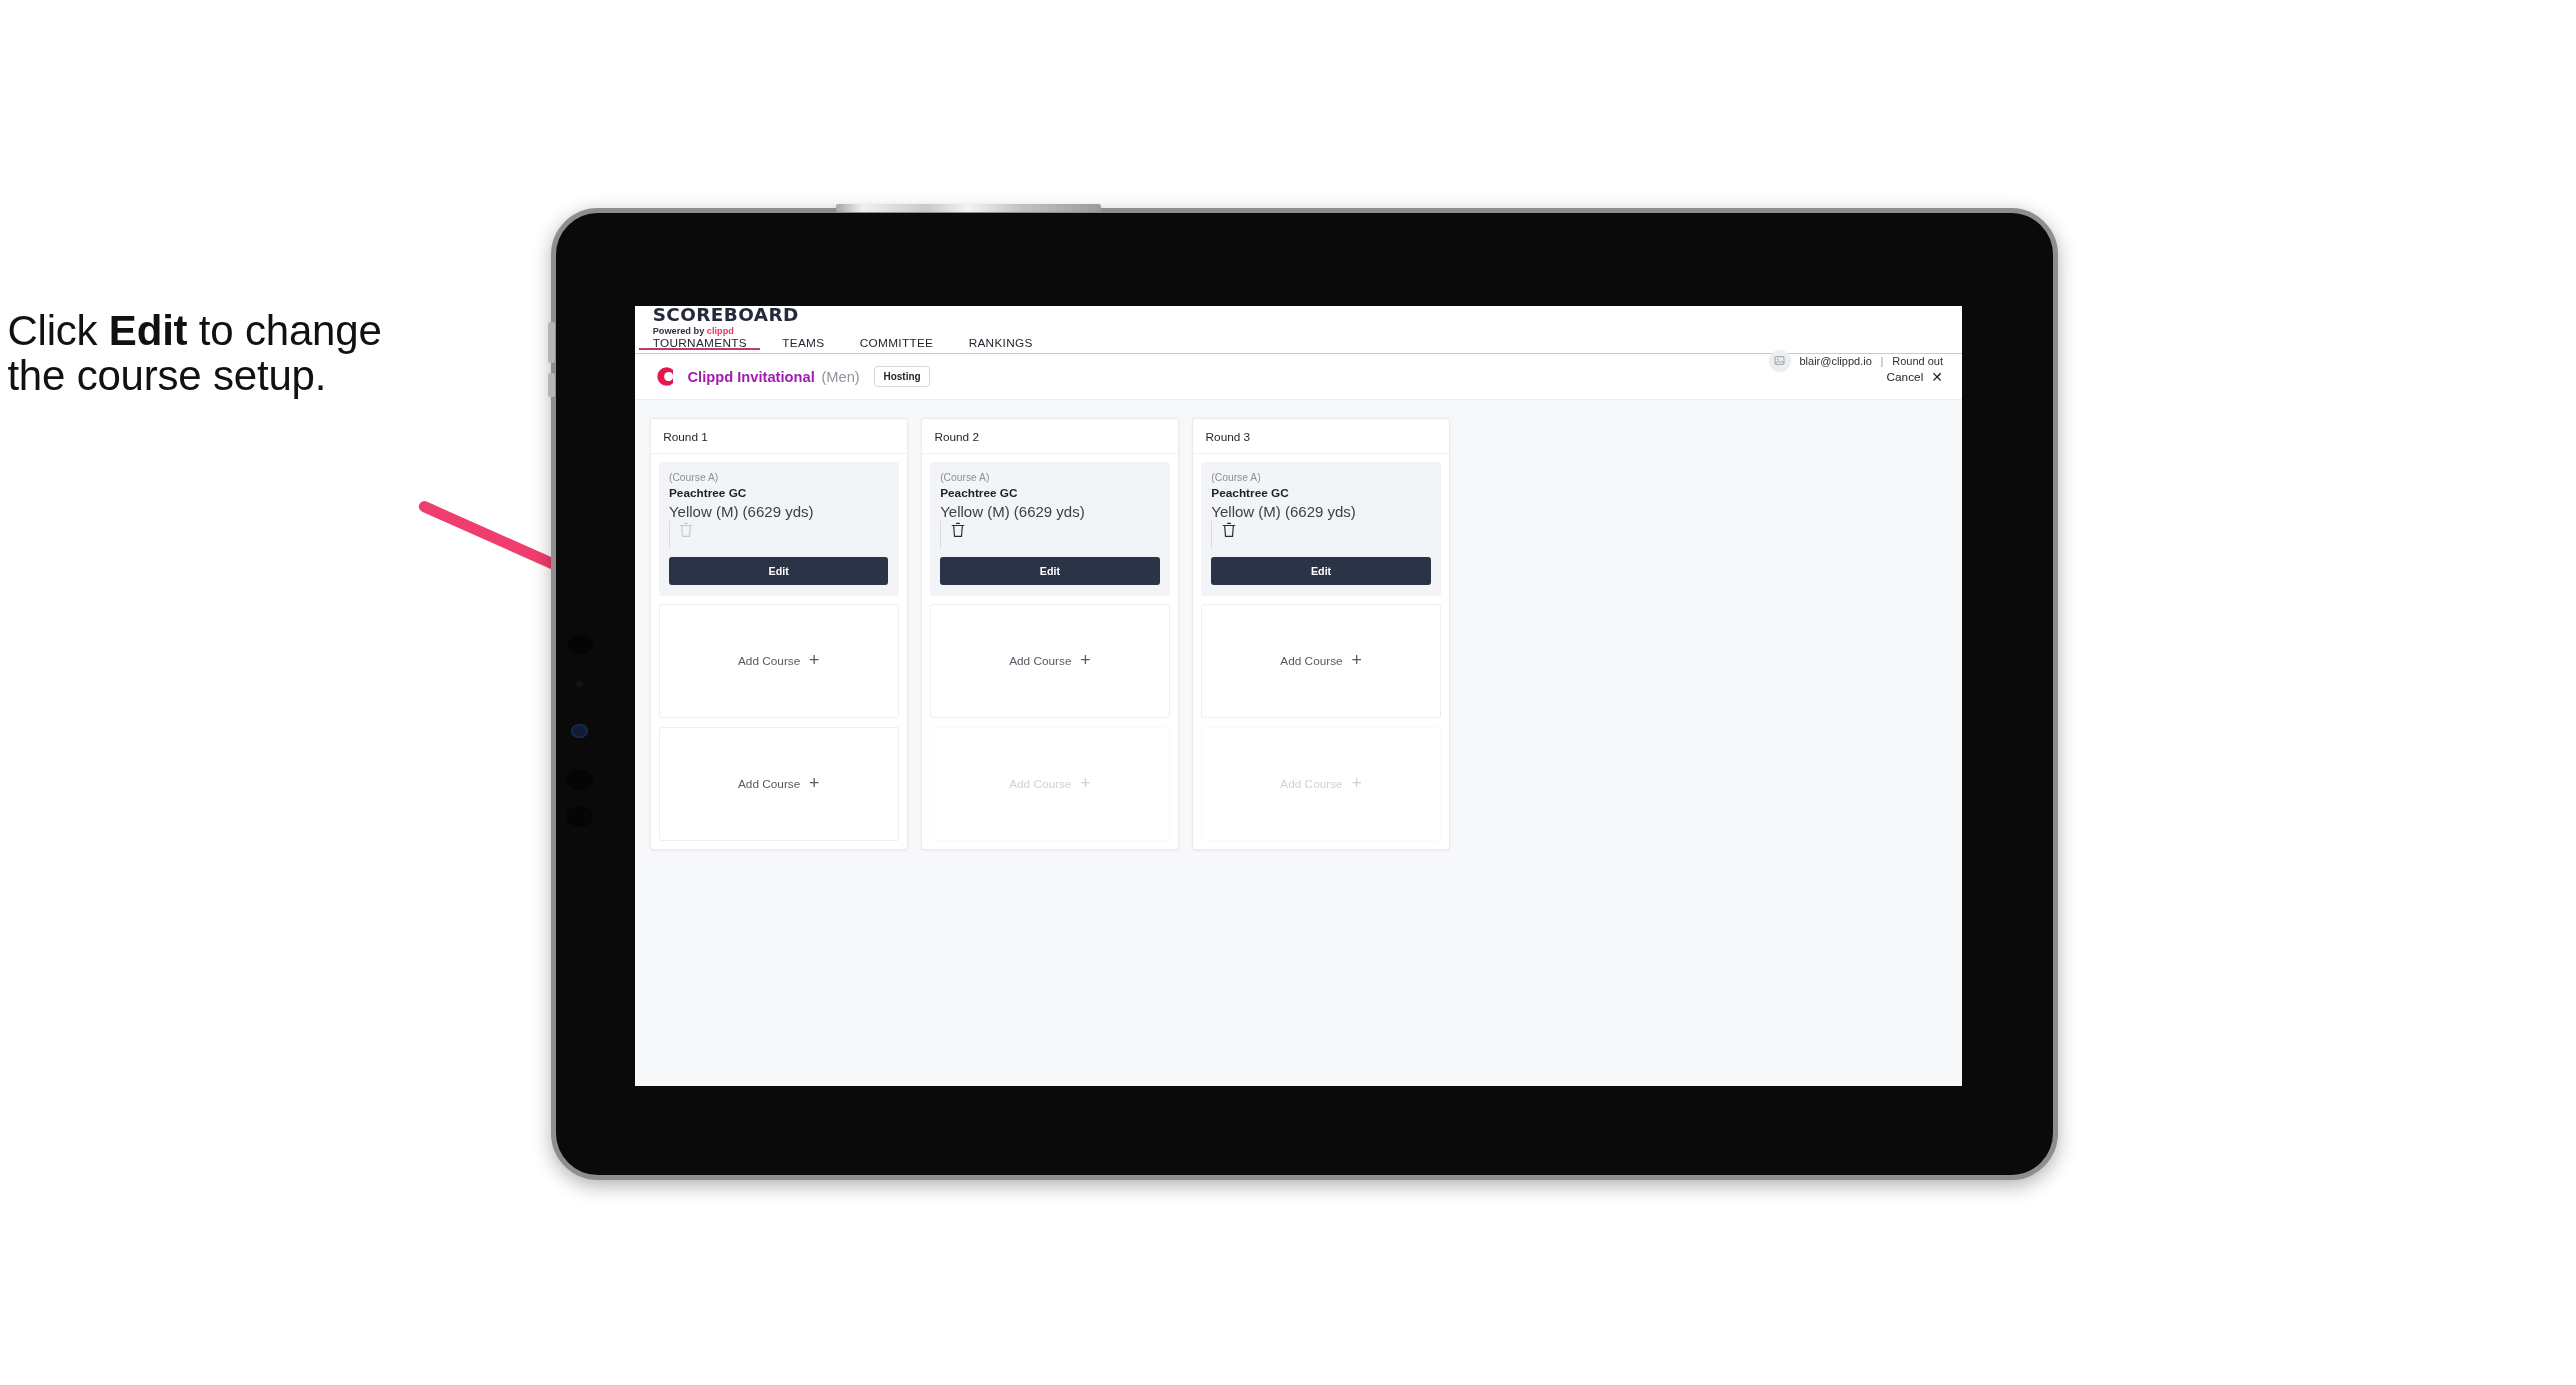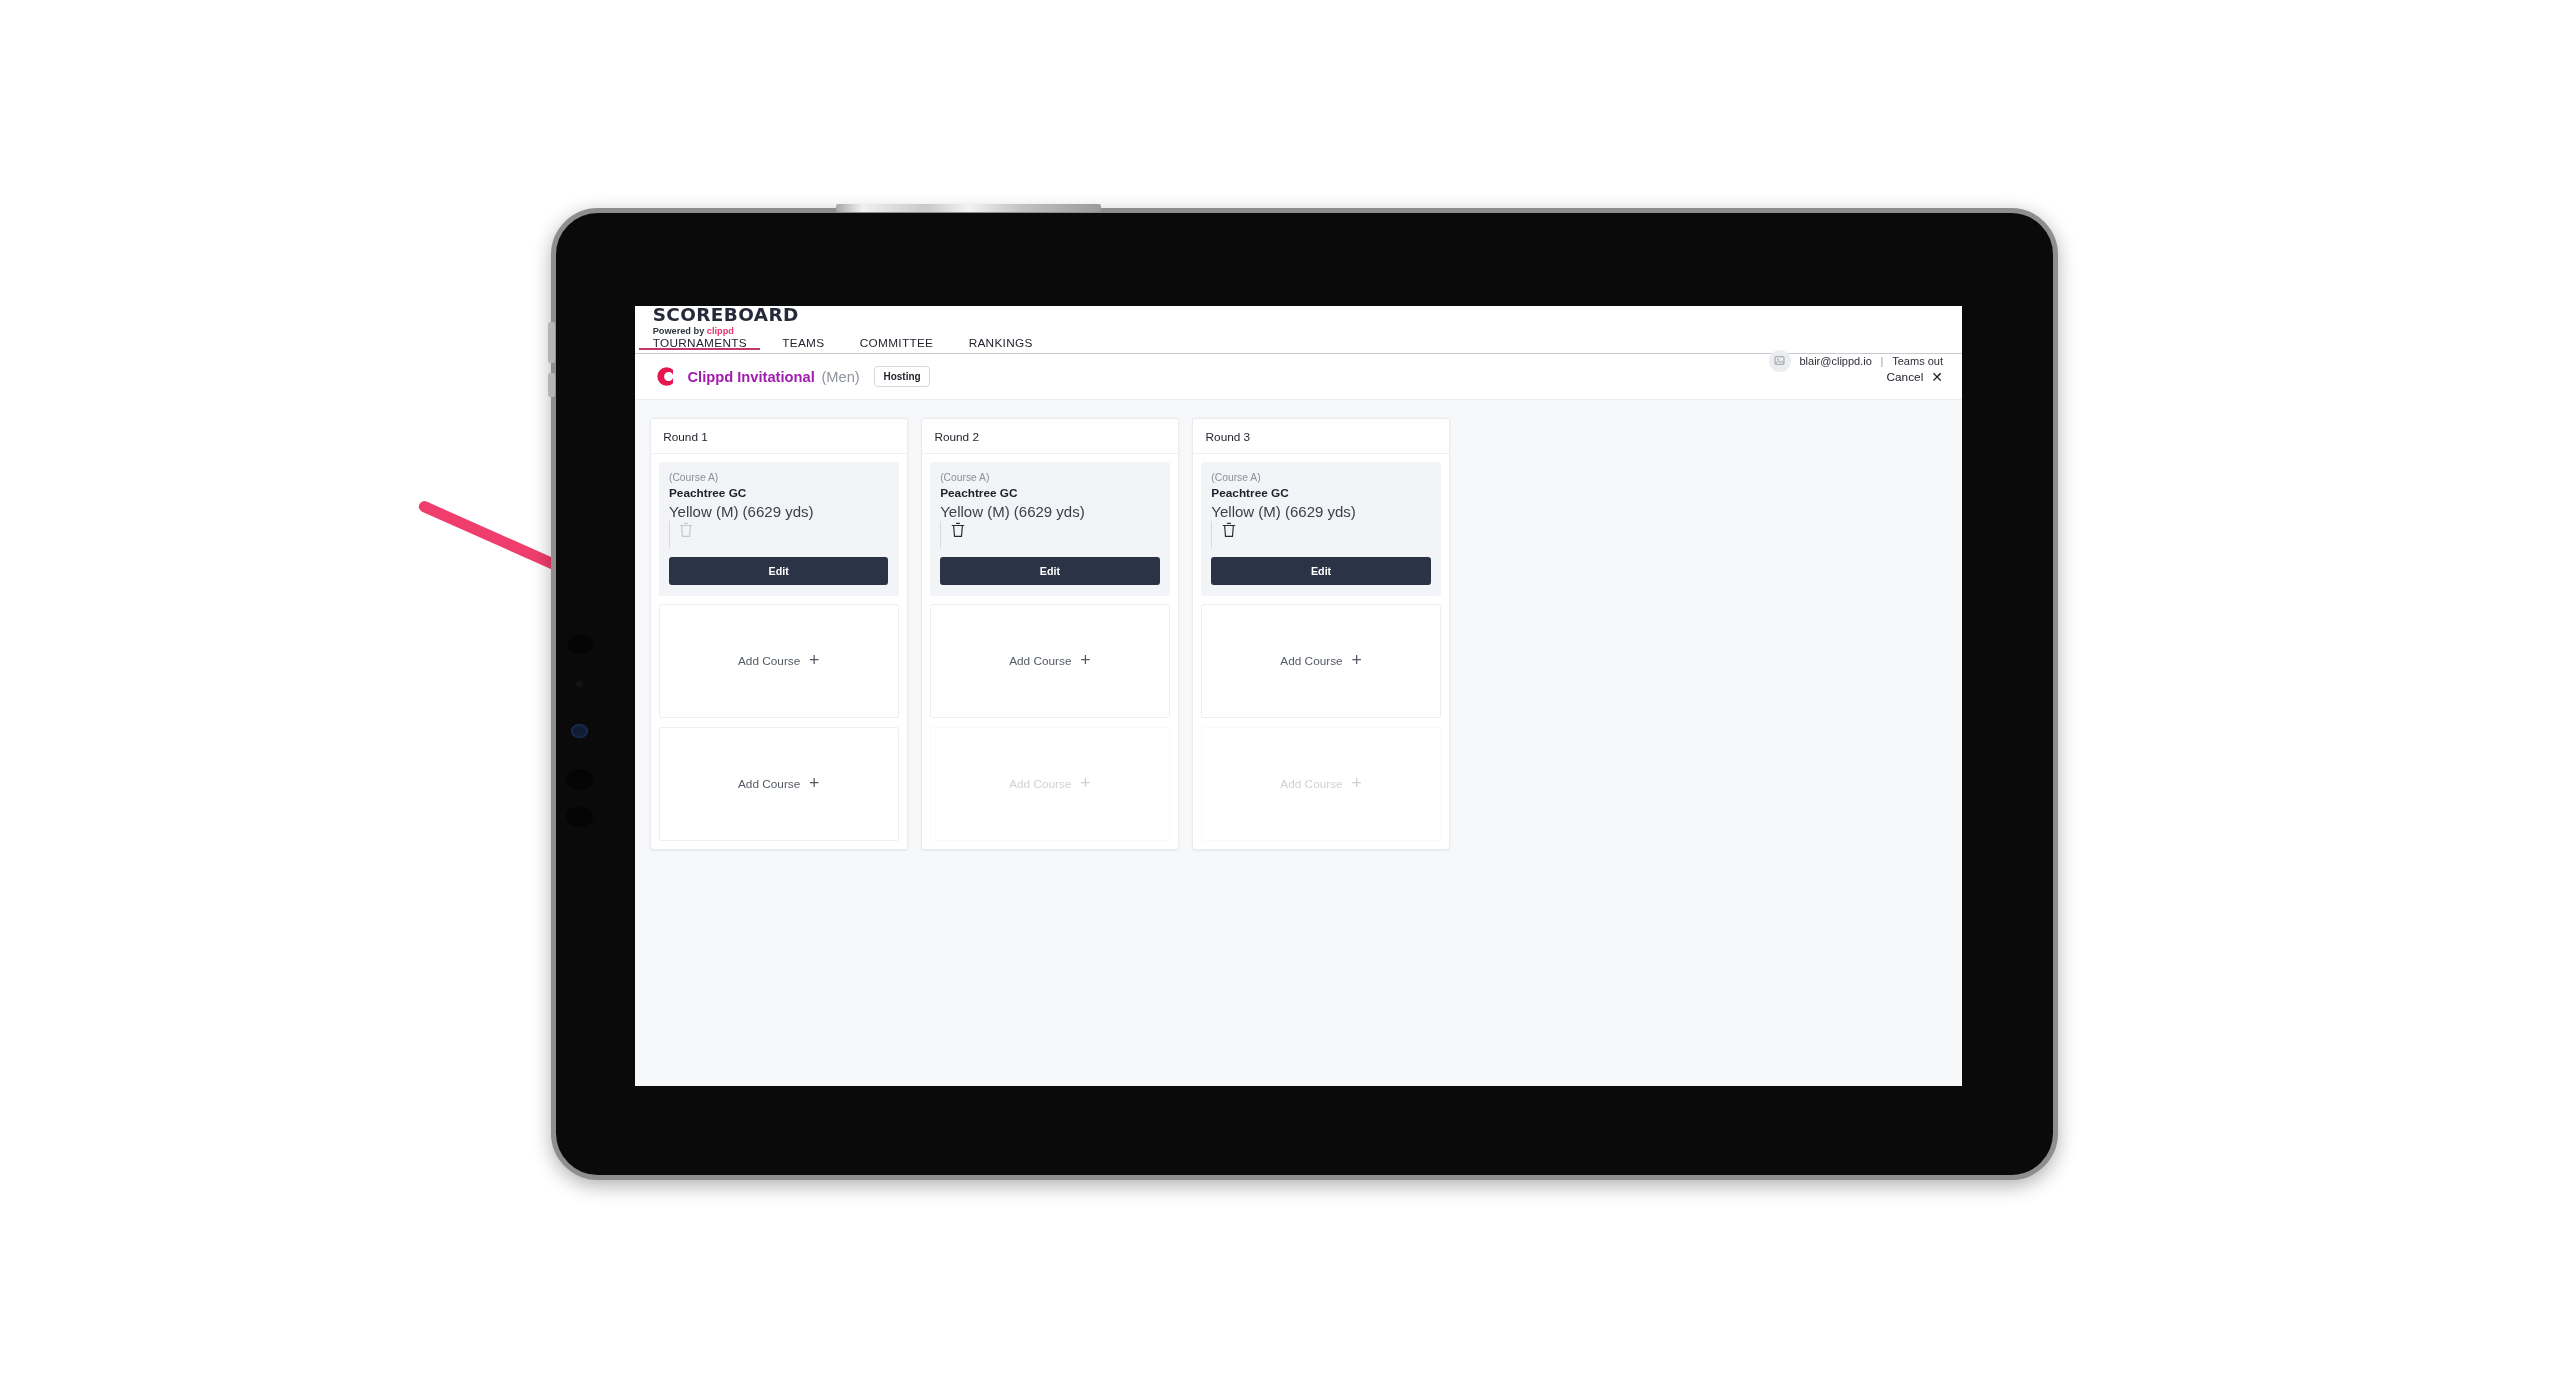--- a/index.html
+++ b/index.html
@@ -182,20 +182,23 @@
     gap: 8.8px; font-size: 11.8px; color:#555b64;
   }
   .add-card .plus { font-size: 17.7px; line-height: 1; color:#555b64; font-weight: 400; }
   .add-card.ghost { opacity: .28; }
 </style>
 </head>
 <body>
 
 <div id="root">
 
+  <div class="annot">
+    <span>Click </span><b>Edit</b><span> to change the course setup.</span>
+  </div>
 
   <svg class="arrow-svg" viewBox="0 0 420 230">
     <line x1="56" y1="58" x2="330" y2="180" stroke="#ef3e6d" stroke-width="15" stroke-linecap="round"></line>
     <polygon points="390,192 300,143 298,227" fill="#ef3e6d"></polygon>
   </svg>
 
   <div class="device">
     <div class="device-top-edge"></div>
     <div class="side-btn b1"></div>
     <div class="side-btn b2"></div>
@@ -229,21 +232,21 @@
         <div class="nav-right">
           <div class="avatar">
             <svg width="11" height="11" viewBox="0 0 16 16">
               <rect x="1.5" y="2.5" width="13" height="11" rx="1.3" fill="none" stroke="#868c95" stroke-width="1.2"></rect>
               <circle cx="5.6" cy="6.2" r="1.1" fill="#868c95"></circle>
               <path d="M2.4 12.4 L6.3 8.4 L9 10.8 L11.2 8.9 L13.6 11.6" fill="none" stroke="#868c95" stroke-width="1.2"></path>
             </svg>
           </div>
           <span>blair@clippd.io</span>
           <span class="sep">|</span>
-          <span>Teams out</span>
+          <span>Round out</span>
         </div>
       </div>
 
       <div class="tourn-head">
         <div class="c-logo">
           <svg width="23" height="23" viewBox="0 0 31 31">
             <path d="M27 6.5 A12.5 12.5 0 1 0 27 24.5 L27 17.6 A6.2 6.2 0 1 1 27 13.4 Z" fill="#e5174f"></path>
           </svg>
         </div>
         <span class="tourn-name">Clippd Invitational</span>

